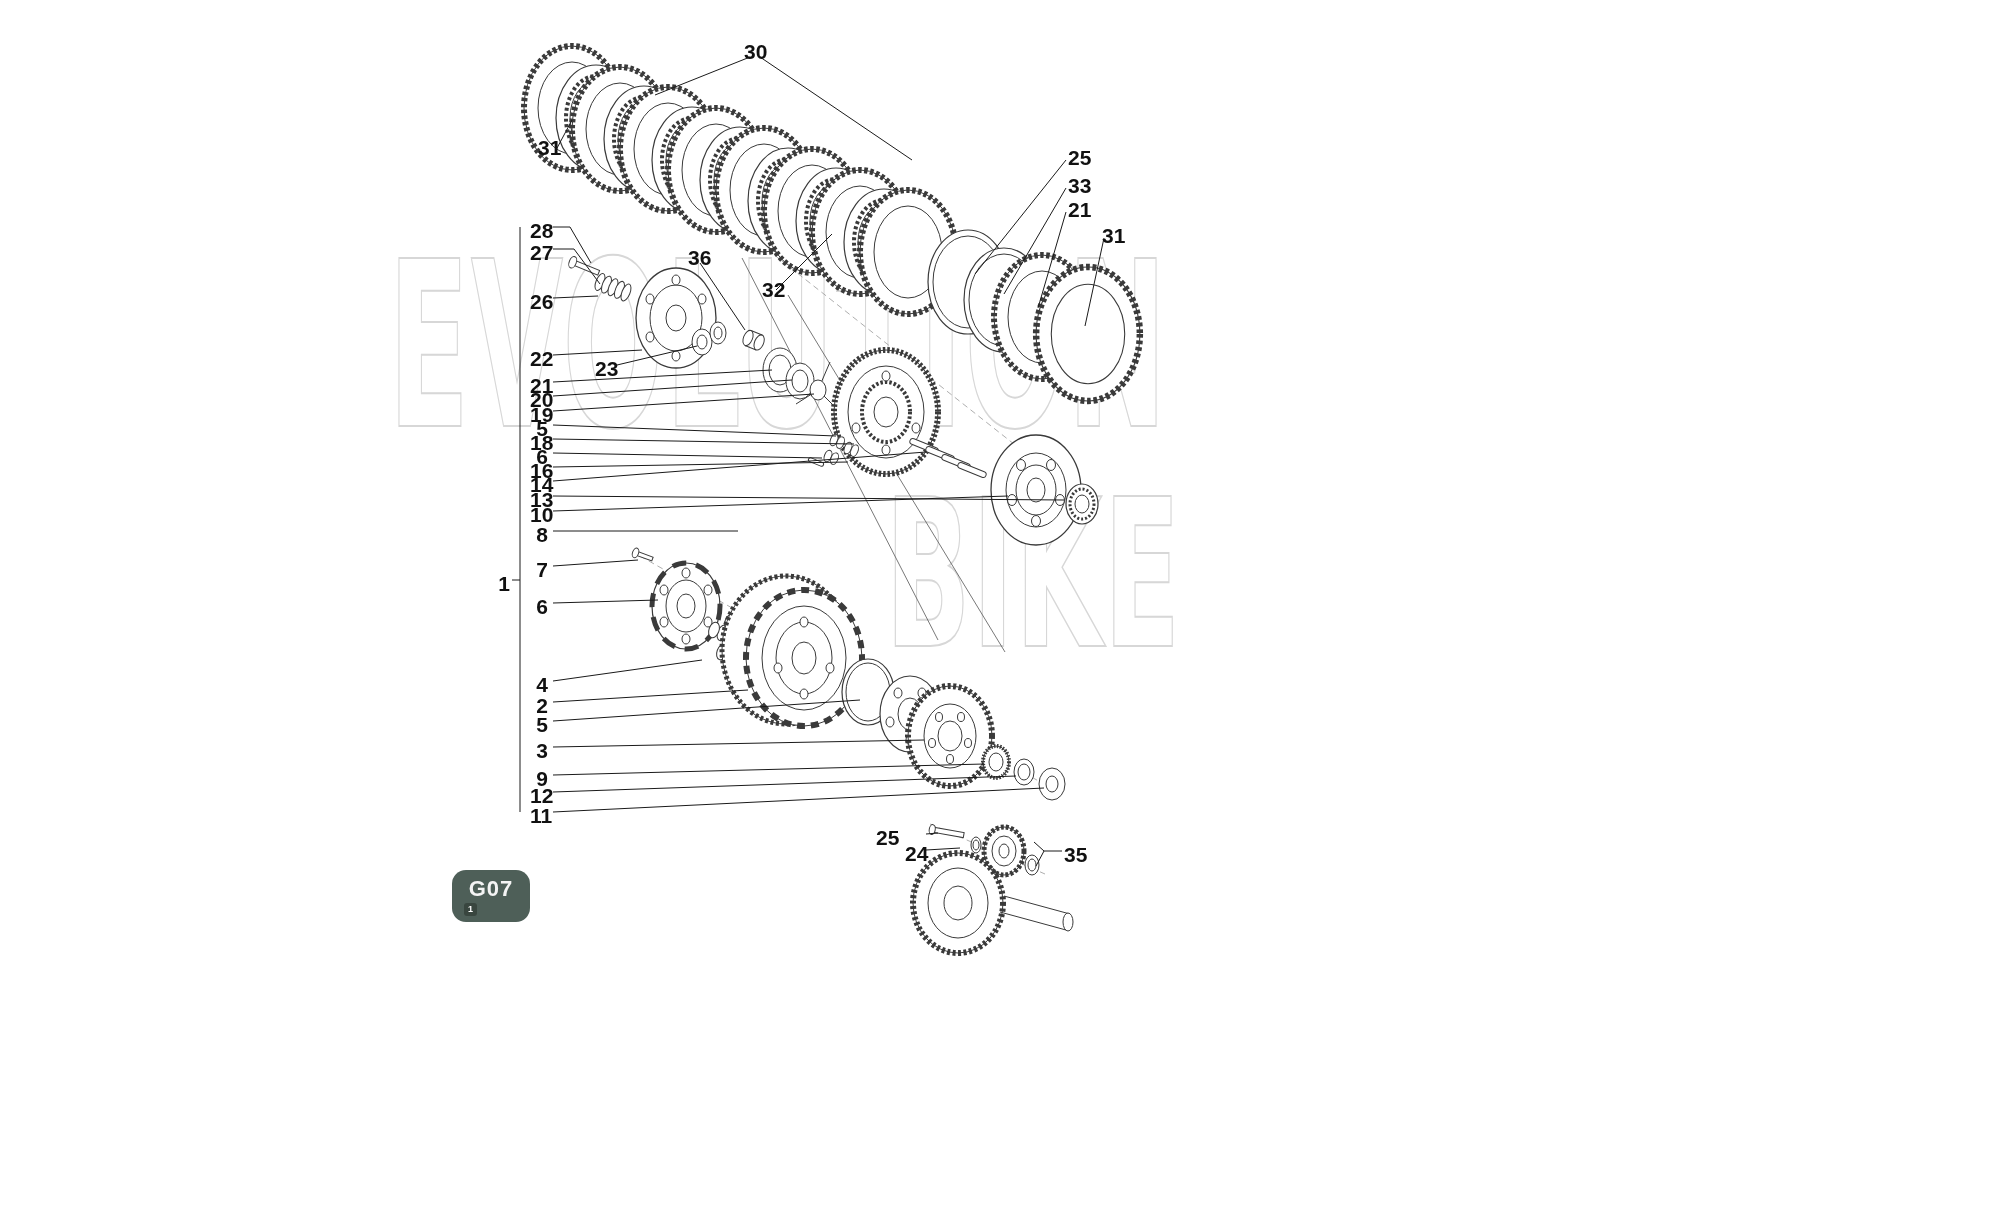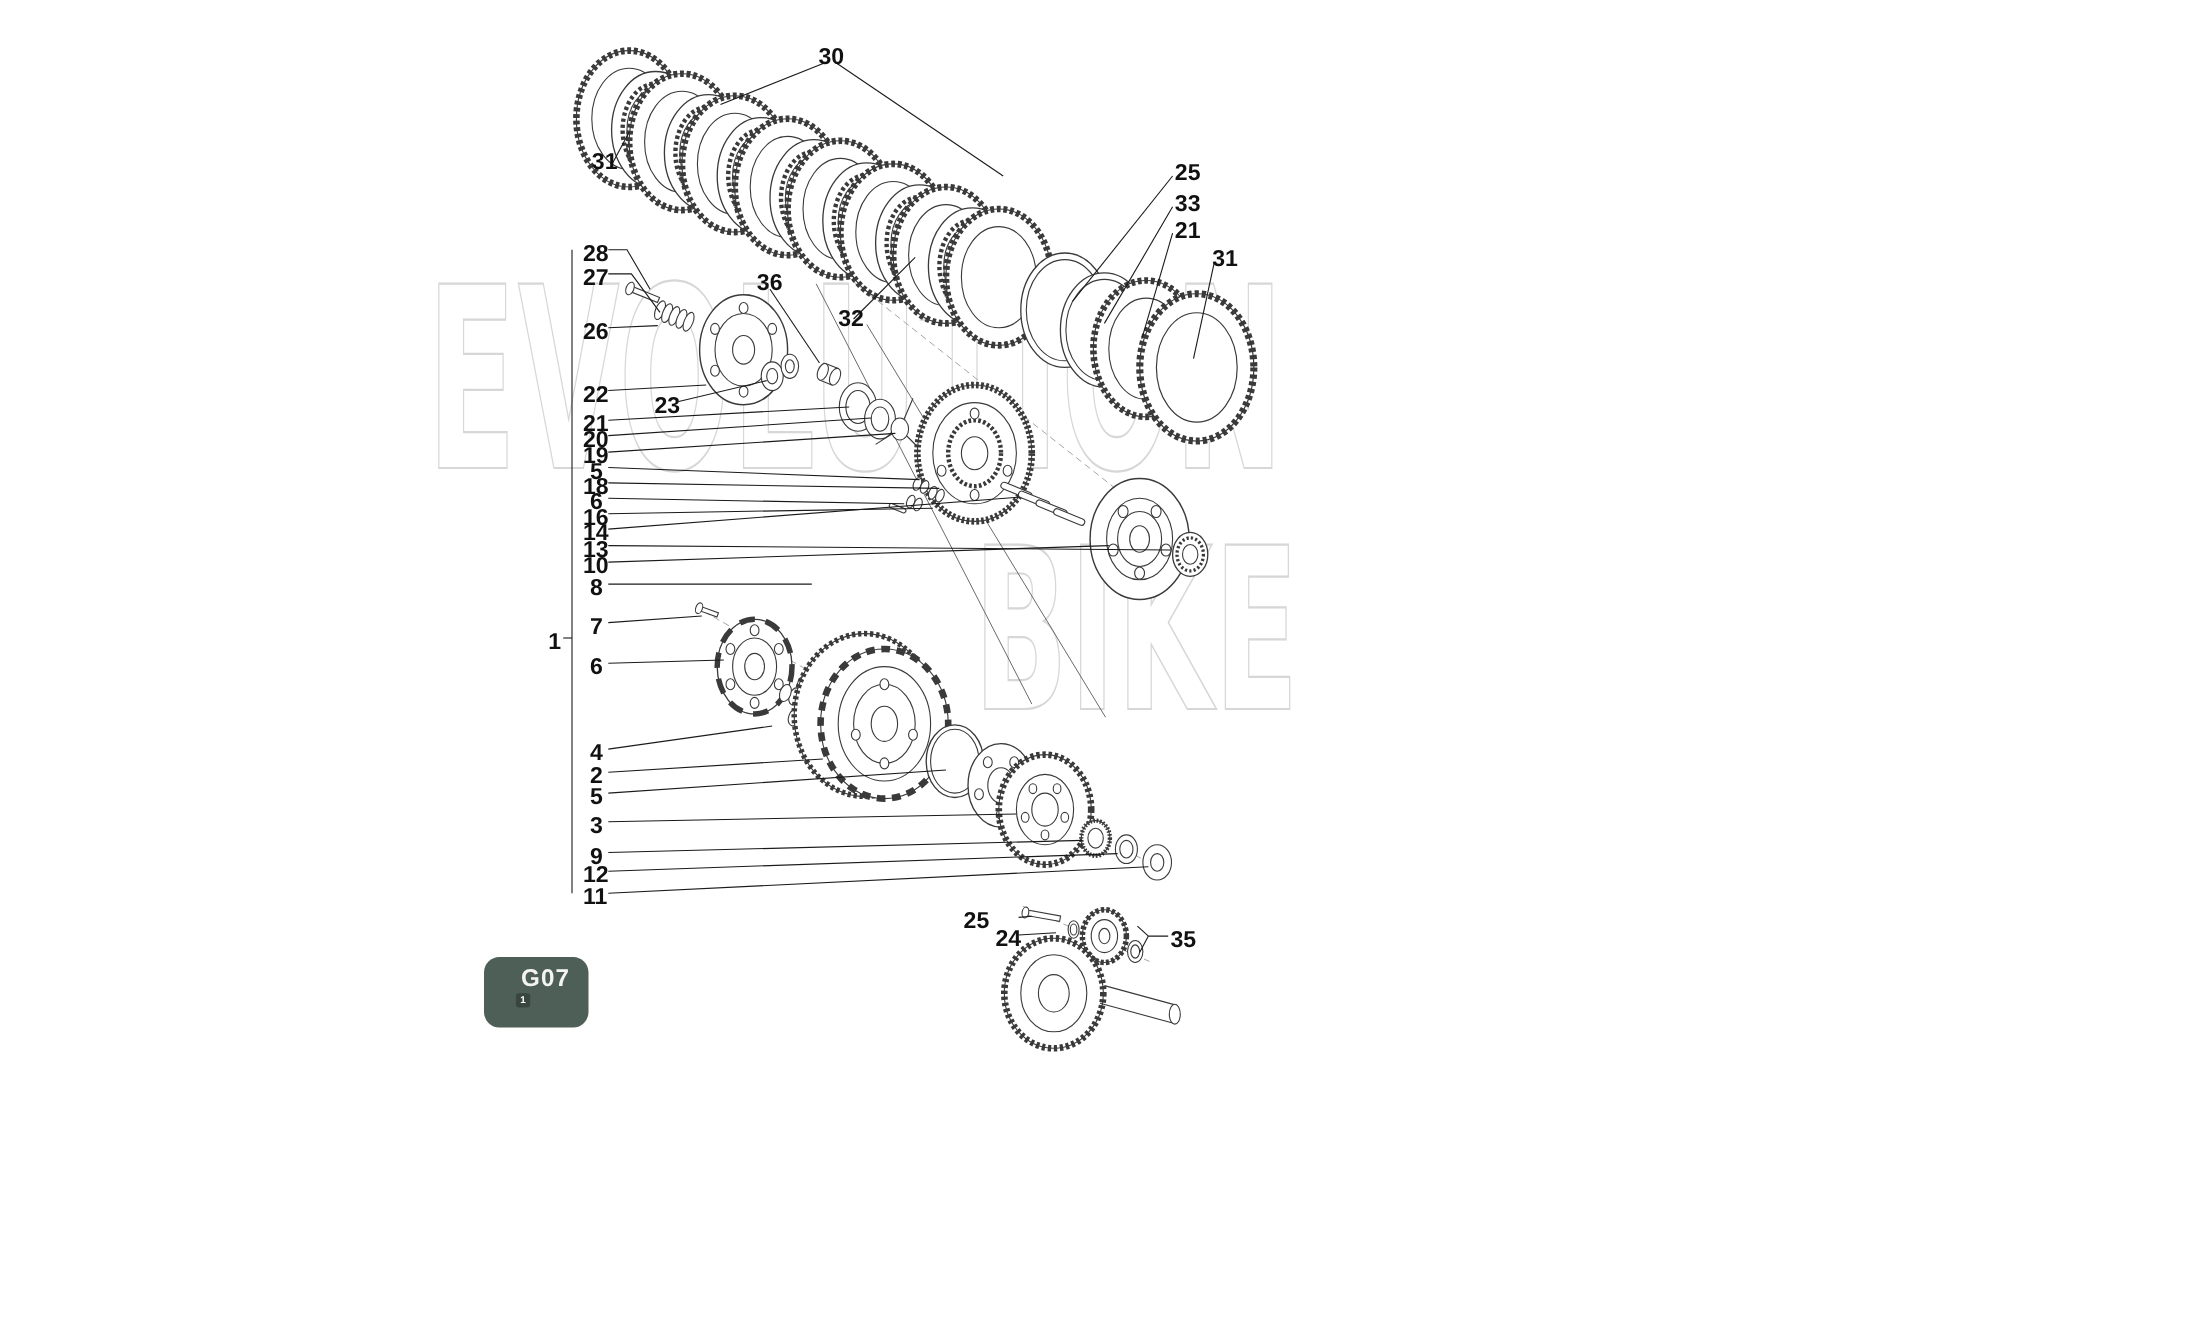--- a/index.html
+++ b/index.html
@@ -14,22 +14,22 @@
   .wm-tag{position:absolute;left:545px;top:492px;font-family:"Liberation Serif",serif;
       font-style:italic;font-weight:bold;font-size:40px;color:rgba(222,85,98,0.65);
       letter-spacing:7px;word-spacing:16px;pointer-events:none;white-space:nowrap;}
   
   svg.diagram{position:absolute;left:0;top:0;width:2000px;height:1220px;}
   
   .lbl{position:absolute;font-weight:bold;font-size:21px;color:#111;z-index:5;
        width:22px;white-space:nowrap;}
   .lr{width:18px;text-align:right;left:530px;}
   
-  .badge{position:absolute;left:440px;top:870px;width:78px;height:64px;background:#4e5f58;
-         border-radius:14px;z-index:6;padding-left:17px;}
+  .badge{position:absolute;left:452px;top:870px;width:78px;height:52px;background:#4e5f58;
+         border-radius:14px;z-index:6;}
   .badge-code{color:#f4f4f4;font-weight:bold;font-size:22px;text-align:center;margin-top:6px;
               letter-spacing:1px;}
   .badge-sub{width:13px;height:13px;background:#39463f;border-radius:3px;color:#fff;
              font-size:9px;font-weight:bold;text-align:center;line-height:13px;margin:1px 0 0 12px;}
 </style>
 </head>
 <body>
 
 <div class="stage">
 

